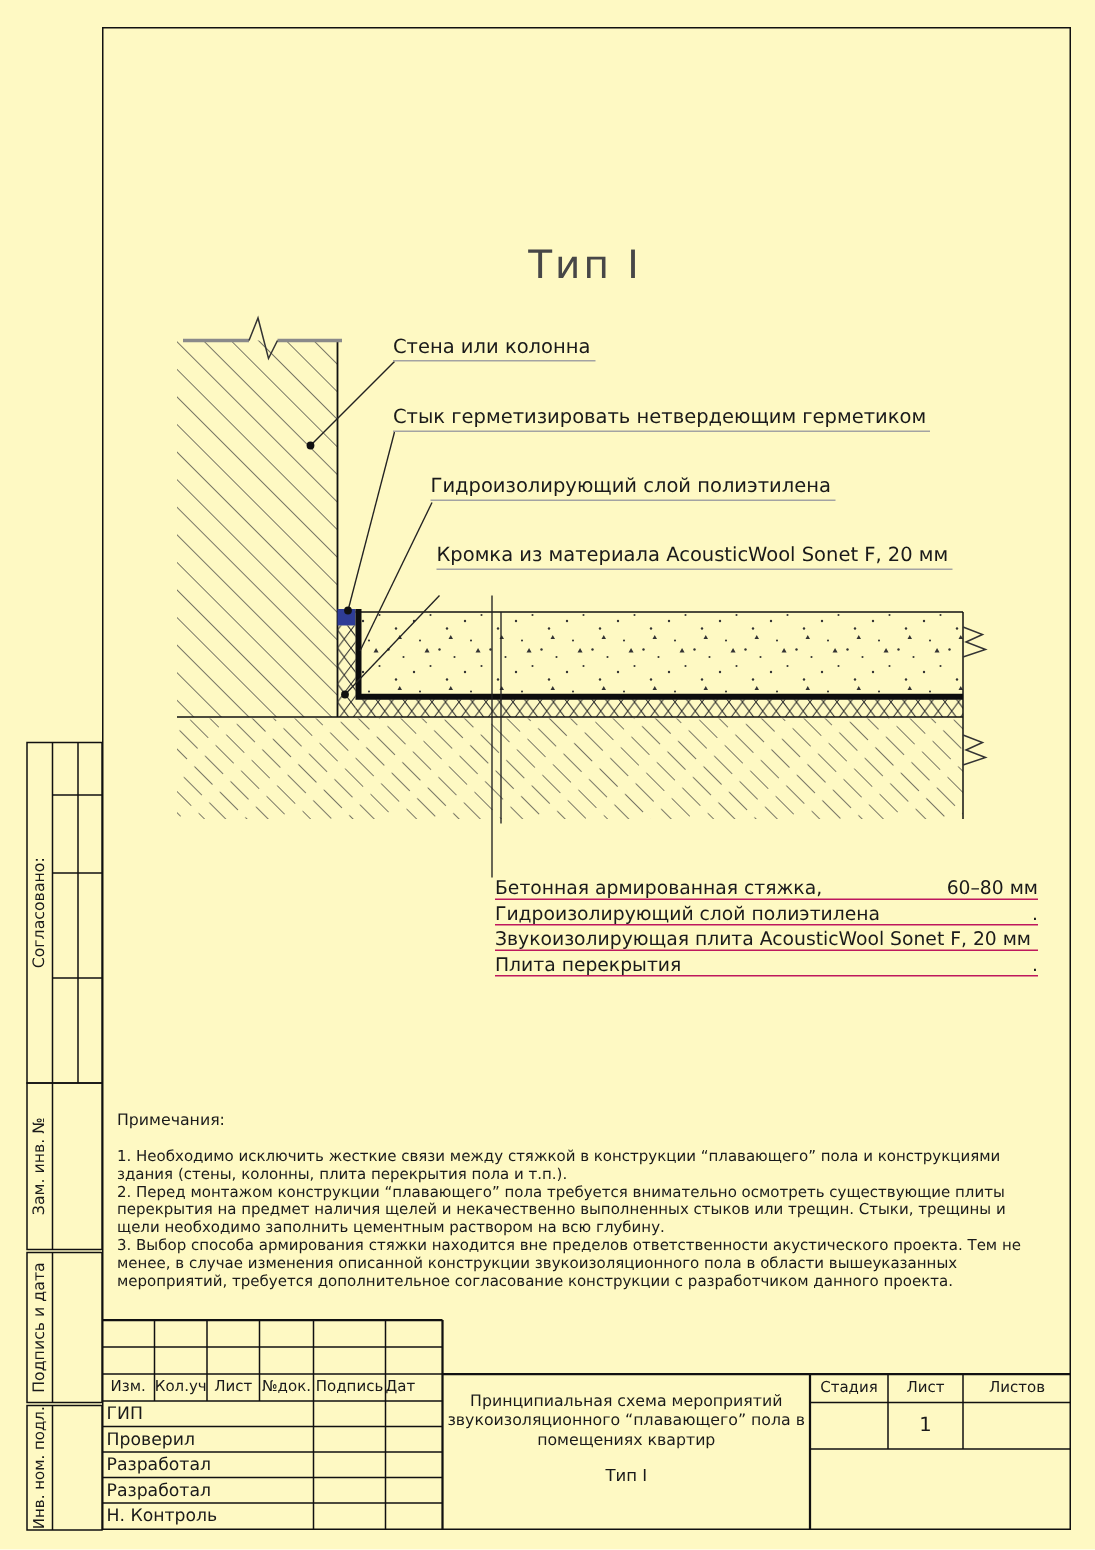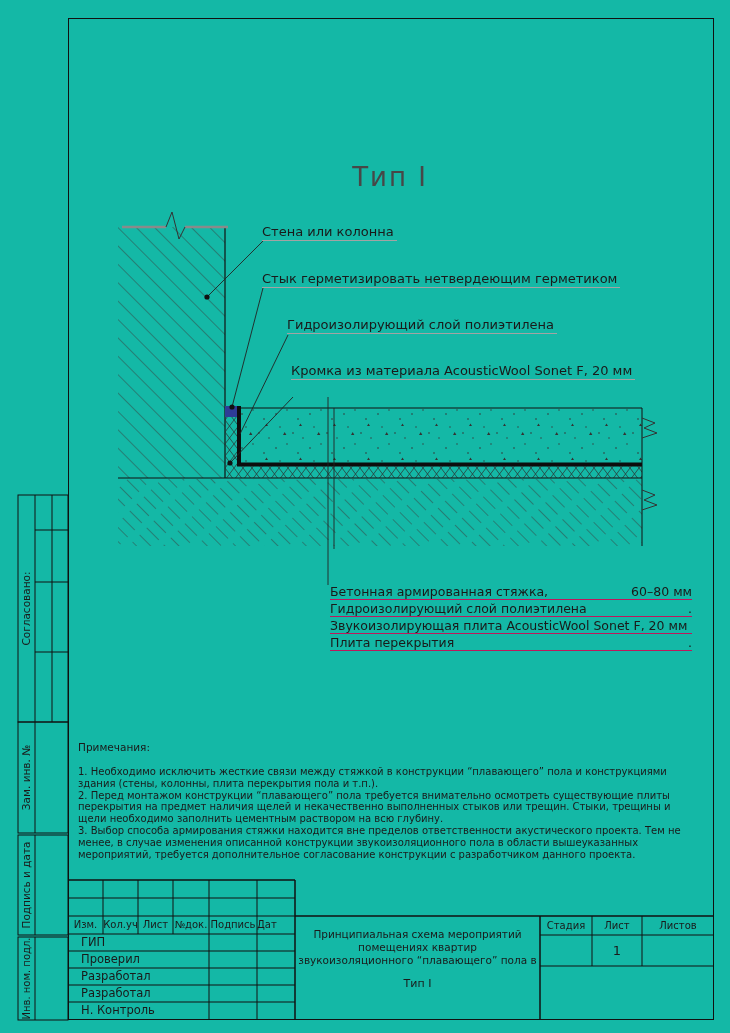--- a/index.html
+++ b/index.html
@@ -1,35 +1,35 @@
 <!DOCTYPE html>
 <html style="--sealant: #2e3c96; --logo-navy: #1d3d5d; --logo-orange: #ee8d1f; --line: #1a1a1a;"><head>
 <meta charset="utf-8">
 <style>
   :root{
     --sealant:#2e3c96; --logo-navy:#1d3d5d; --logo-orange:#ee8d1f; --line:#1a1a1a;
   }
   *{margin:0;padding:0;box-sizing:border-box;}
   html,body{background:#fff;}
   body{font-family:"DejaVu Sans","Liberation Sans",sans-serif;color:var(--line);}
-  .page{position:relative;width:730px;height:1033px;background:#14b8a6;overflow:hidden;}
+  .page{position:relative;width:730px;height:1033px;background:#fef9c3;overflow:hidden;}
   .frame{position:absolute;left:68px;top:18px;width:646px;height:1002px;border:1.5px solid #111;}
   .abs{position:absolute;}
   .page-title{left:300px;top:162px;width:180px;text-align:center;font-size:26px;letter-spacing:2px;color:#474747;}
   .callout{font-size:13px;line-height:15px;border-bottom:1px solid #a3a3a3;padding:0 3px 1px 0;white-space:nowrap;}
   .callout2{font-size:13px;line-height:15px;white-space:nowrap;}
   .layer-table{left:330px;top:583px;width:362px;font-size:12.5px;}
   .layer-row{display:flex;justify-content:space-between;align-items:flex-end;height:17px;border-bottom:1px solid #be185d;white-space:nowrap;}
   .notes-head{left:78px;top:741px;font-size:10.5px;}
   .notes{left:78px;top:766px;width:618px;font-size:10px;line-height:1.18;}
   
   .rot{transform-origin:0 0;transform:rotate(-90deg);text-align:center;font-size:10.5px;white-space:nowrap;}
   
   .th{font-size:10px;text-align:center;line-height:18px;height:18px;overflow:hidden;}
-  .cell{font-size:11.5px;line-height:17px;padding-left:13px;white-space:nowrap;overflow:hidden;}
+  .cell{font-size:11.5px;line-height:17px;padding-left:3px;white-space:nowrap;overflow:hidden;}
   .doc-title{left:295px;top:928px;width:245px;text-align:center;font-size:10.5px;line-height:13px;}
   .type-label{left:295px;top:977px;width:245px;text-align:center;font-size:11px;}
   .sheet-num{left:592px;top:935px;width:50px;height:31px;text-align:center;line-height:31px;font-size:13px;}
   
   .logo{left:544px;top:968px;width:168px;height:50px;display:flex;align-items:center;}
   .logo-text{margin-left:5px;}
   .logo-brand{font-size:21px;font-weight:bold;color:var(--logo-navy);letter-spacing:.5px;line-height:20px;white-space:nowrap;}
   .logo-reg{font-size:7px;vertical-align:9px;}
   .logo-sub{font-size:8px;font-weight:bold;color:var(--logo-navy);letter-spacing:3.1px;margin-top:1px;white-space:nowrap;}
 </style>
@@ -185,22 +185,22 @@
   <div class="abs th" style="left:257px;top:916px;width:20px">Дата</div>
 
   <div class="abs cell" style="left:68px;top:934px;width:140px">ГИП</div>
   <div class="abs cell" style="left:68px;top:951px;width:140px">Проверил</div>
   <div class="abs cell" style="left:68px;top:968px;width:140px">Разработал</div>
   <div class="abs cell" style="left:68px;top:985px;width:140px">Разработал</div>
   <div class="abs cell" style="left:68px;top:1002px;width:140px">Н. Контроль</div>
 
   <div class="abs doc-title">
     <div>Принципиальная схема мероприятий</div>
+    <div>звукоизоляционного “плавающего” пола в</div>
     <div>помещениях квартир</div>
-    <div>звукоизоляционного “плавающего” пола в</div>
   </div>
   <div class="abs type-label">Тип I</div>
 
   <div class="abs th" style="left:540px;top:917px;width:52px">Стадия</div>
   <div class="abs th" style="left:592px;top:917px;width:50px">Лист</div>
   <div class="abs th" style="left:642px;top:917px;width:72px">Листов</div>
   <div class="abs sheet-num">1</div>
 
 
 </div>

